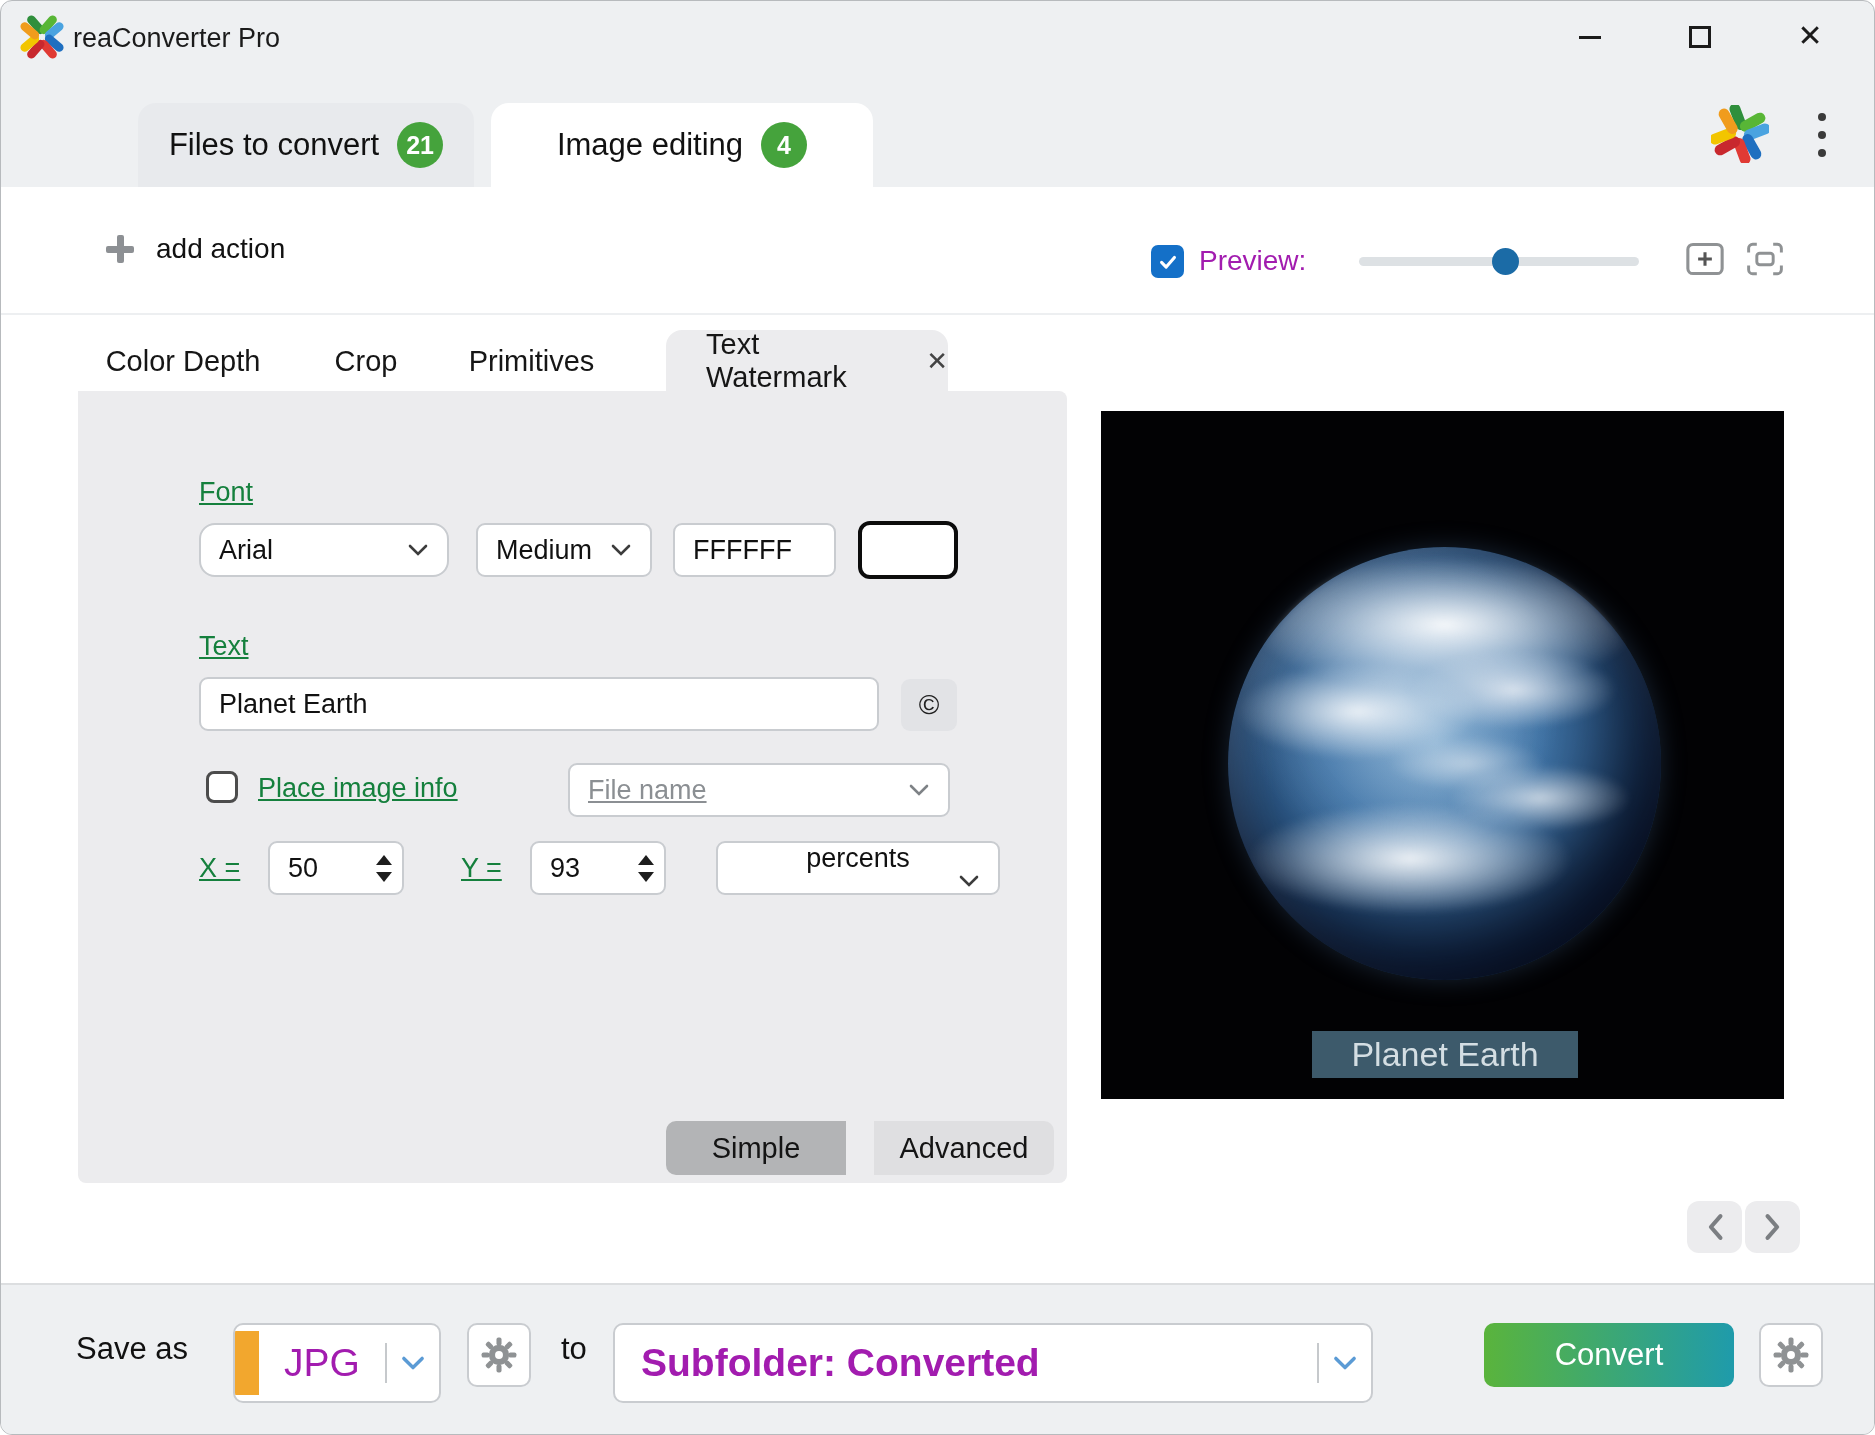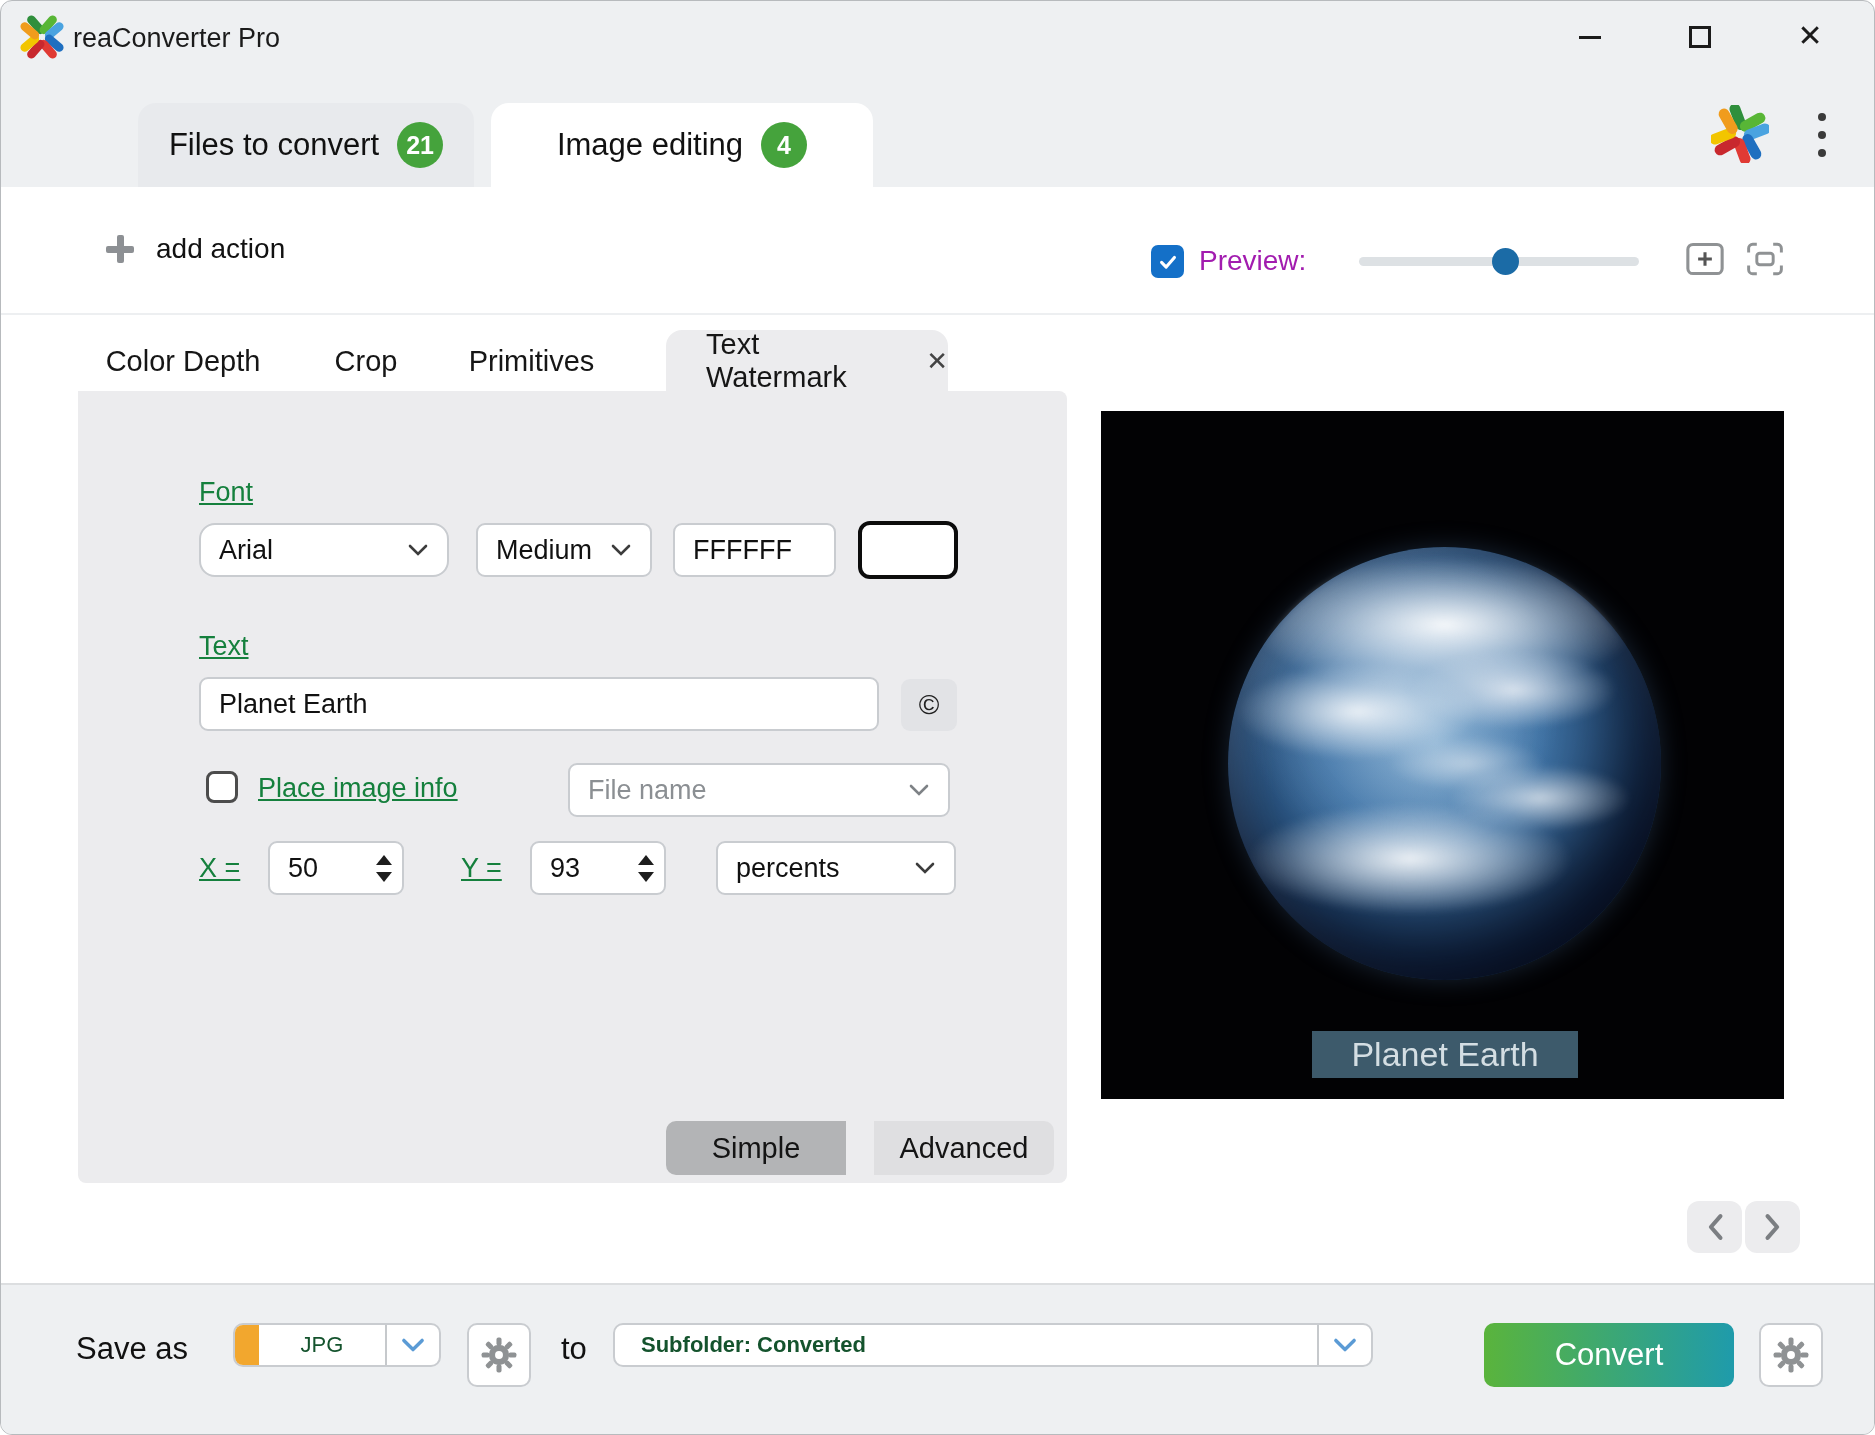--- a/index.html
+++ b/index.html
@@ -68,28 +68,28 @@
   #font-color{left:595px;top:132px;width:163px;}
   #font-swatch{left:780px;top:130px;width:100px;height:58px;background:#ffffff;border:4px solid #0c0c0c;border-radius:12px;}
   
   #text-label{left:121px;top:240px;}
   #text-field{left:121px;top:286px;width:680px;}
   #copyright-btn{left:823px;top:288px;width:56px;height:52px;background:#e2e3e6;border-radius:9px;
     display:flex;align-items:center;justify-content:center;font-size:28px;color:#222;}
   
   #info-check{left:128px;top:380px;width:32px;height:32px;border:3px solid #4c4c4c;border-radius:8px;background:#fff;}
   #info-label{left:180px;top:382px;}
-  #info-select{left:490px;top:372px;width:382px;color:#8b8f93;}
+  #info-select{left:490px;top:372px;width:382px;color:#8b8f93;text-decoration:underline;}
   #info-select .val{color:#8b8f93;}
   
   #x-label{left:121px;top:462px;}
   #x-spin{left:190px;top:450px;width:136px;padding-right:10px;}
   #y-label{left:383px;top:462px;}
   #y-spin{left:452px;top:450px;width:136px;padding-right:10px;}
-  #units-select{left:638px;top:450px;width:240px;}
+  #units-select{left:638px;top:450px;width:284px;flex-direction:column;}
   .spin-arrows{margin-left:auto;display:flex;flex-direction:column;gap:7px;align-items:center;}
   .tri-up{width:0;height:0;border-left:8px solid transparent;border-right:8px solid transparent;border-bottom:10px solid #1d1d1d;}
   .tri-dn{width:0;height:0;border-left:8px solid transparent;border-right:8px solid transparent;border-top:10px solid #1d1d1d;}
   
   #segmented{left:588px;top:730px;width:388px;height:54px;display:flex;border-radius:10px;overflow:hidden;gap:28px;}
   .seg{flex:1;display:flex;align-items:center;justify-content:center;font-size:29px;color:#141414;}
   #seg-simple{background:#b3b4b6;}
   #seg-advanced{background:#dfdfe1;}
   
   #preview-box{left:1100px;top:224px;width:683px;height:688px;background:#020204;overflow:hidden;}
@@ -110,22 +110,22 @@
   #wm-chip{position:absolute;left:211px;top:620px;width:266px;height:47px;background:#3d5a6b;
     display:flex;align-items:center;justify-content:center;font-size:34px;color:#d4dee3;}
   
   .nav-btn{top:1014px;width:55px;height:52px;background:#ececee;border-radius:12px;
     display:flex;align-items:center;justify-content:center;}
   #nav-prev{left:1686px;}
   #nav-next{left:1744px;}
   
   #bottom{left:0;top:1282px;width:1875px;height:153px;background:#eef0f2;border-top:2px solid #dcdee0;}
   #save-as{left:75px;top:46px;font-size:31px;color:#111;}
-  .combo{background:#fff;border:2px solid #c9ccd0;border-radius:10px;height:44px;display:flex;
-    align-items:center;font-size:22px;color:#14532d;overflow:hidden;}
+  .combo{background:#fff;border:2px solid #c9ccd0;border-radius:10px;height:80px;display:flex;
+    align-items:center;font-size:39px;color:#a21caf;overflow:hidden;}
   #format-combo{left:232px;top:38px;width:208px;}
   #format-stripe{width:24px;height:64px;background:#f2a72e;flex:none;}
   #format-combo .val{flex:1;text-align:center;}
   .combo-sep{width:2px;height:40px;background:#c6c9cc;flex:none;}
   .combo-chev{width:52px;display:flex;align-items:center;justify-content:center;flex:none;}
   .gear-btn{top:38px;width:64px;height:64px;background:#fff;border:2px solid #c9ccd0;border-radius:10px;
     display:flex;align-items:center;justify-content:center;}
   #gear-format{left:466px;}
   #to-label{left:560px;top:46px;font-size:31px;color:#111;}
   #dest-combo{left:612px;top:38px;width:760px;font-weight:bold;}

